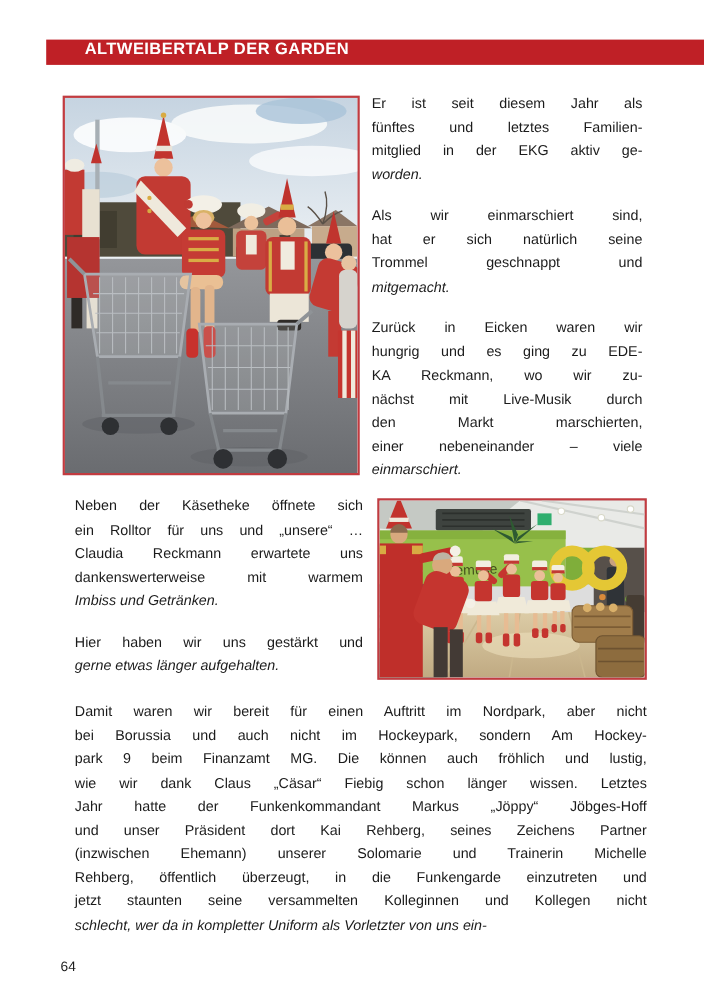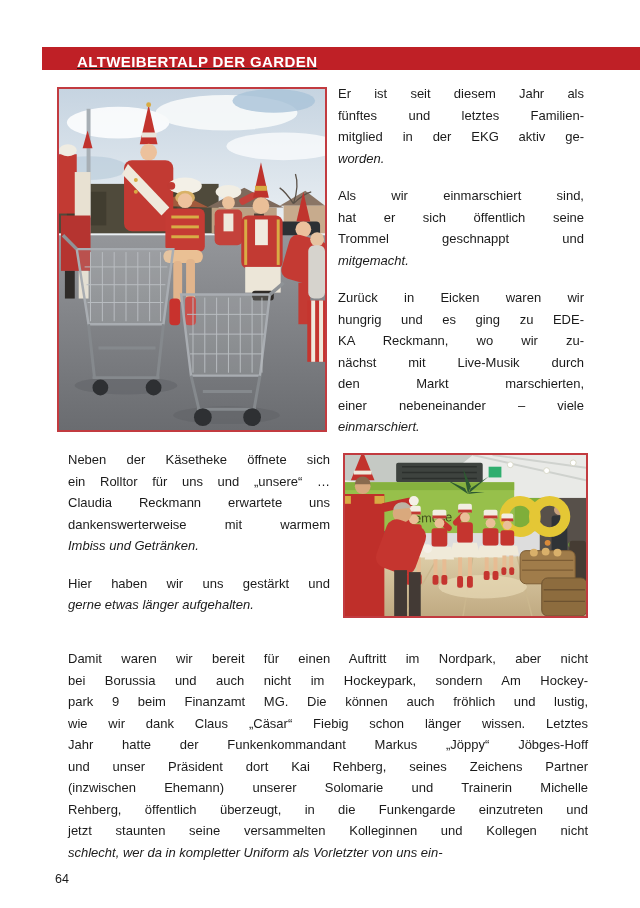--- a/index.html
+++ b/index.html
@@ -2,43 +2,43 @@
 <html><head>
 <meta charset="utf-8">
 <style>
   html,body{margin:0;padding:0;background:#ffffff;}
   .page{
     position:relative;width:640px;height:908px;background:#ffffff;
     overflow:hidden;font-family:"Liberation Sans",sans-serif;color:#1b1b1b;
   }
   
   .header-bar{
-    position:absolute;left:42px;right:0;top:47px;height:23px;
-    background:#bf2026;display:flex;align-items:flex-end;text-decoration:underline;
+    position:absolute;left:42px;right:0;top:36px;height:23px;
+    background:#bf2026;display:flex;align-items:flex-start;
   }
   .header-title{
     color:#ffffff;font-weight:bold;font-size:15px;letter-spacing:.4px;
     padding-left:35px;white-space:nowrap;
   }
   
   .photo{
     position:absolute;margin:0;padding:0;border:2px solid #c23b40;
     box-sizing:border-box;overflow:hidden;background:#ddd;
   }
   .photo1{left:57px;top:87px;width:270px;height:345px;}
   .photo2{left:343px;top:453px;width:245px;height:165px;}
   .photo svg{display:block;width:100%;height:100%;}
   .photo svg text{font-family:"Liberation Sans",sans-serif;}
   
   .col{position:absolute;font-size:13px;line-height:21.5px;}
   .col-right-top{left:338px;top:83px;width:246px;}
   .col-left-mid{left:68px;top:449px;width:262px;}
   .col-bottom{left:68px;top:636px;width:520px;}
   .para{margin:0 0 16px 0;}
-  .para:last-child{margin-bottom:0;margin-top:12px;}
+  .para:last-child{margin-bottom:0;}
   .jline{text-align:justify;text-align-last:justify;white-space:normal;}
   .jline.last{text-align-last:left;font-style:italic;}
   
   .page-number{
     position:absolute;left:55px;top:848px;font-size:12.5px;line-height:14px;margin-top:24px;
   }
 </style>
 </head>
 <body>
 
@@ -175,21 +175,21 @@
 
   <div class="col col-right-top">
     <div class="para">
         <div class="jline">Er ist seit diesem Jahr als</div>
         <div class="jline">fünftes und letztes Familien-</div>
         <div class="jline">mitglied in der EKG aktiv ge-</div>
         <div class="jline last">worden.</div>
       </div>
     <div class="para">
         <div class="jline">Als wir einmarschiert sind,</div>
-        <div class="jline">hat er sich öffentlich seine</div>
+        <div class="jline">hat er sich natürlich seine</div>
         <div class="jline">Trommel geschnappt und</div>
         <div class="jline last">mitgemacht.</div>
       </div>
     <div class="para">
         <div class="jline">Zurück in Eicken waren wir</div>
         <div class="jline">hungrig und es ging zu EDE-</div>
         <div class="jline">KA Reckmann, wo wir zu-</div>
         <div class="jline">nächst mit Live-Musik durch</div>
         <div class="jline">den Markt marschierten,</div>
         <div class="jline">einer nebeneinander – viele</div>

